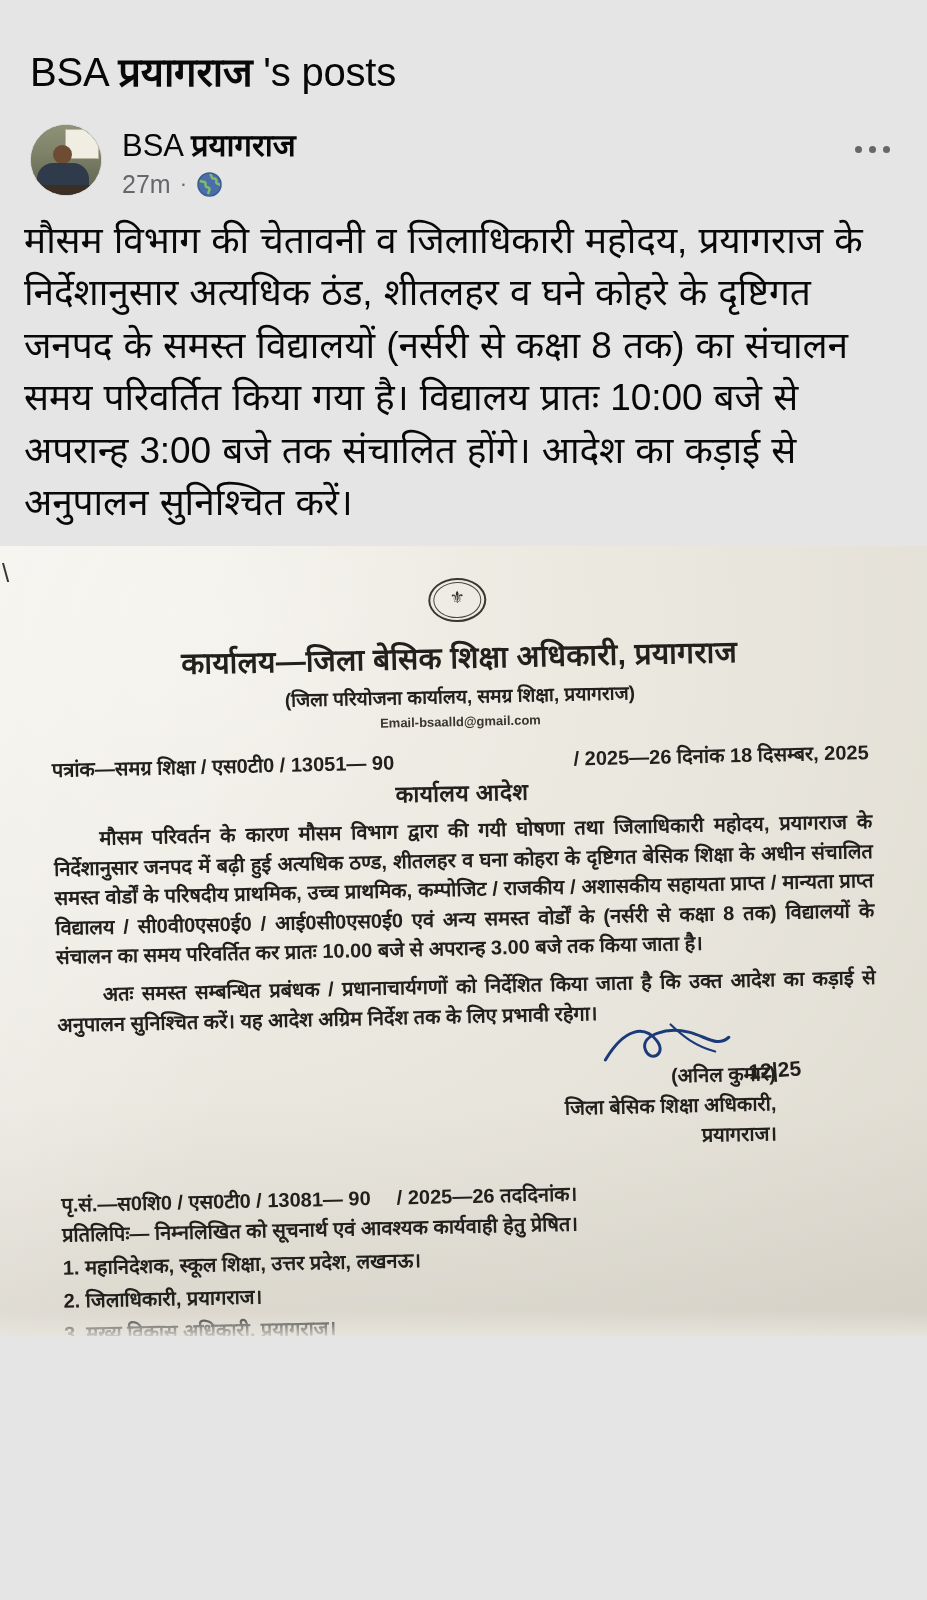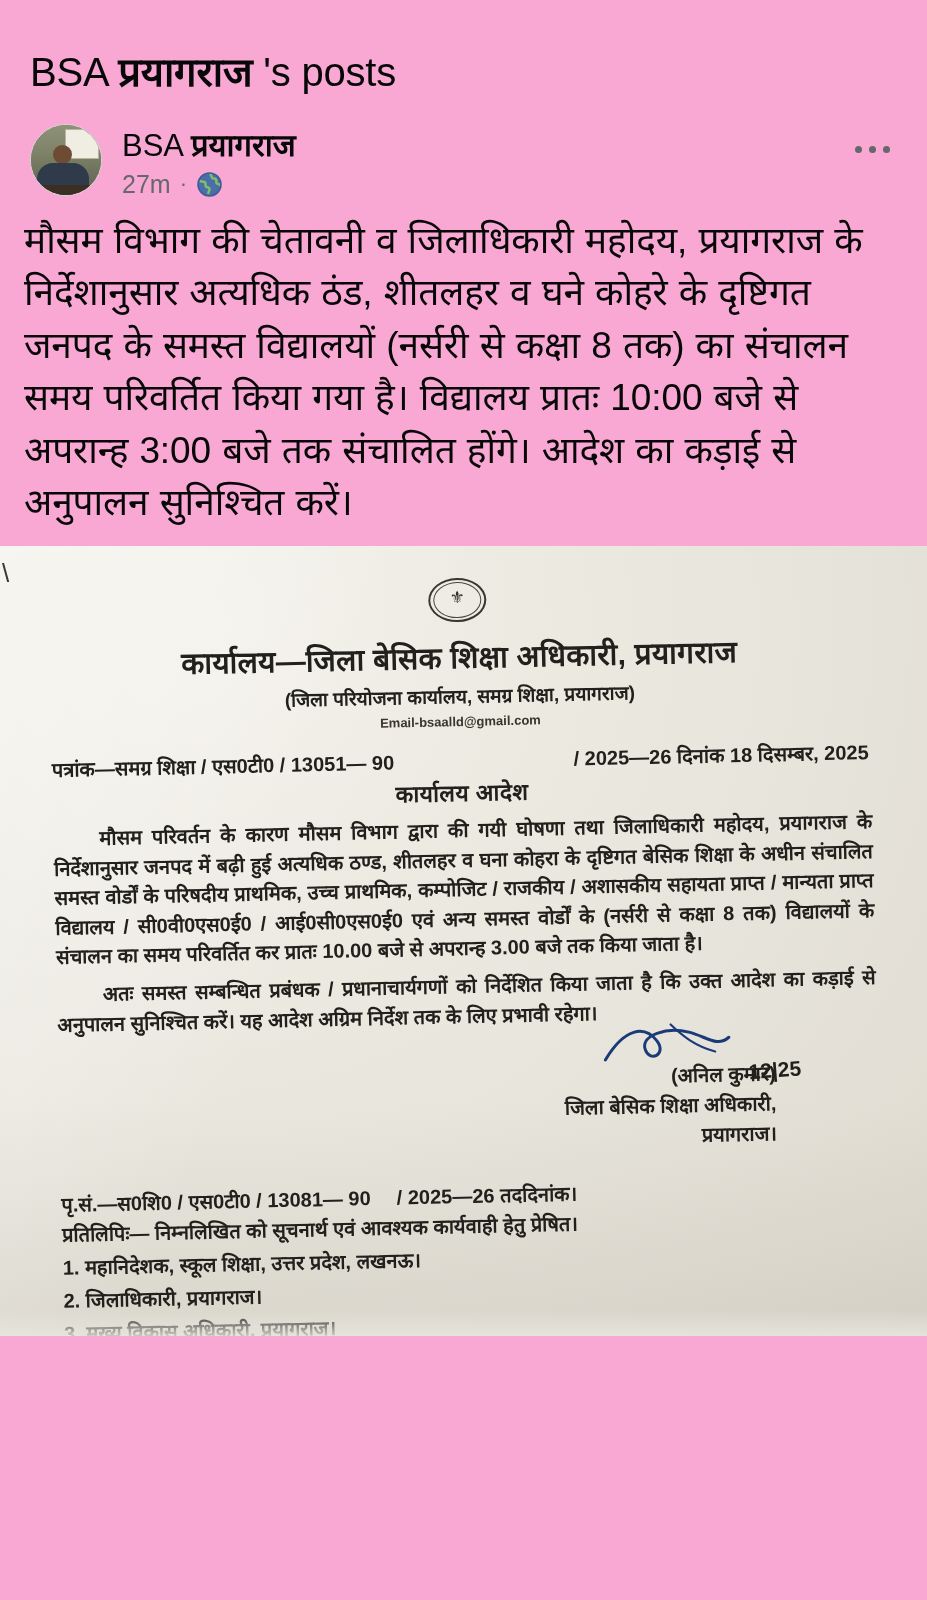--- a/index.html
+++ b/index.html
@@ -12,21 +12,21 @@
   body {
     font-family: "Liberation Sans", "DejaVu Sans", sans-serif;
     color: #050505;
     -webkit-font-smoothing: antialiased;
   }
   .page {
     width: 927px;
     min-height: 1600px;
     position: relative;
     overflow: hidden;
-    background: #f9a8d4;
+    background: #e5e5e5;
   }
 
   
   .page-header {
     padding: 48px 30px 14px 30px;
   }
   .page-header .title {
     font-size: 40px;
     line-height: 1.2;
     font-weight: 400;

